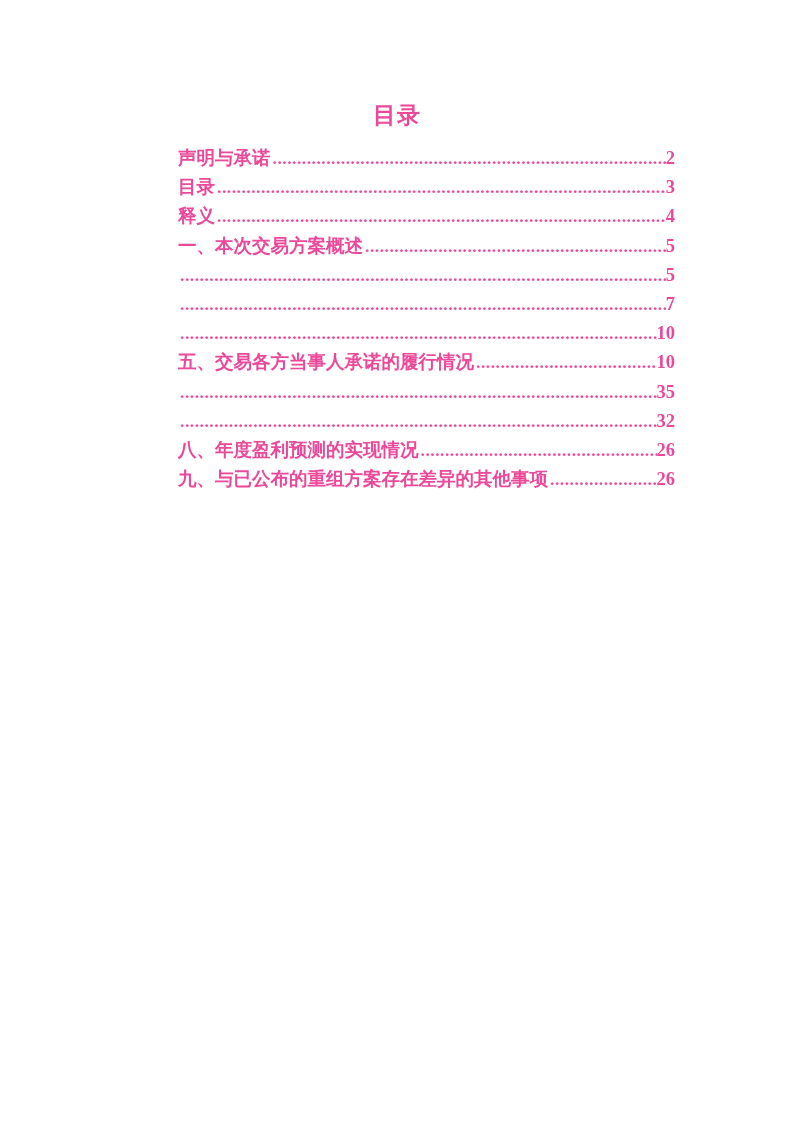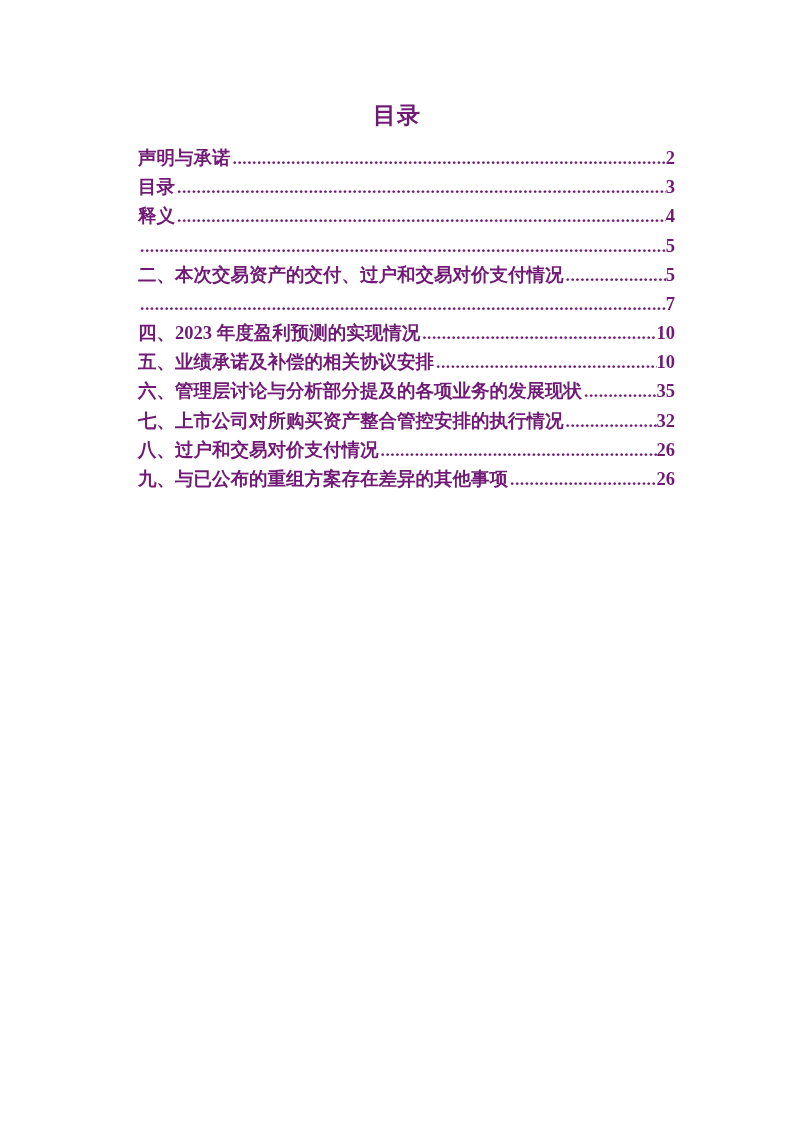--- a/index.html
+++ b/index.html
@@ -5,21 +5,21 @@
   html, body {
     margin: 0;
     padding: 0;
     background: #ffffff;
   }
   .page {
     position: relative;
     width: 794px;
     height: 908px;
     background: #ffffff;
-    color: #701a75;
+    color: #ec4899;
     font-family: "Liberation Serif", "DejaVu Serif", serif;
     overflow: hidden;
   }
   .doc-title {
     position: absolute;
     top: 102px;
     left: 0;
     width: 100%;
     margin: 0;
     text-align: center;
@@ -29,25 +29,26 @@
     letter-spacing: 1px;
   }
   .toc {
     position: absolute;
     left: 138px;
     top: 144px;
     width: 537px;
   }
   .toc-row {
     display: flex;
-    align-items: flex-end;
+    align-items: center;
     height: 29.2px;
     line-height: 29.2px;
     font-size: 18.5px;
     font-weight: bold;
+    margin-left: 40px;
   }
   .toc-label {
     white-space: nowrap;
     flex: 0 0 auto;
   }
   .toc-dots {
     flex: 1 1 auto;
     overflow: hidden;
     white-space: nowrap;
     padding-left: 2px;
@@ -87,61 +88,58 @@
     <span class="toc-page">3</span>
   </div>
 
   <div class="toc-row">
     <span class="toc-label">释义</span>
     <span class="toc-dots">............................................................................................................................................</span>
     <span class="toc-page">4</span>
   </div>
 
   <div class="toc-row">
+    <span class="toc-label">一、本次交易方案概述</span>
     <span class="toc-dots">............................................................................................................................................</span>
     <span class="toc-page">5</span>
   </div>
 
   <div class="toc-row">
-    <span class="toc-label">二、本次交易资产的交付、过户和交易对价支付情况</span>
     <span class="toc-dots">............................................................................................................................................</span>
     <span class="toc-page">5</span>
   </div>
 
   <div class="toc-row">
     <span class="toc-dots">............................................................................................................................................</span>
     <span class="toc-page">7</span>
   </div>
 
   <div class="toc-row">
-    <span class="toc-label">四、2023 年度盈利预测的实现情况</span>
     <span class="toc-dots">............................................................................................................................................</span>
     <span class="toc-page">10</span>
   </div>
 
   <div class="toc-row">
-    <span class="toc-label">五、业绩承诺及补偿的相关协议安排</span>
+    <span class="toc-label">五、交易各方当事人承诺的履行情况</span>
     <span class="toc-dots">............................................................................................................................................</span>
     <span class="toc-page">10</span>
   </div>
 
   <div class="toc-row">
-    <span class="toc-label">六、管理层讨论与分析部分提及的各项业务的发展现状</span>
     <span class="toc-dots">............................................................................................................................................</span>
     <span class="toc-page">35</span>
   </div>
 
   <div class="toc-row">
-    <span class="toc-label">七、上市公司对所购买资产整合管控安排的执行情况</span>
     <span class="toc-dots">............................................................................................................................................</span>
     <span class="toc-page">32</span>
   </div>
 
   <div class="toc-row">
-    <span class="toc-label">八、过户和交易对价支付情况</span>
+    <span class="toc-label">八、年度盈利预测的实现情况</span>
     <span class="toc-dots">............................................................................................................................................</span>
     <span class="toc-page">26</span>
   </div>
 
   <div class="toc-row">
     <span class="toc-label">九、与已公布的重组方案存在差异的其他事项</span>
     <span class="toc-dots">............................................................................................................................................</span>
     <span class="toc-page">26</span>
   </div>
 </div>

